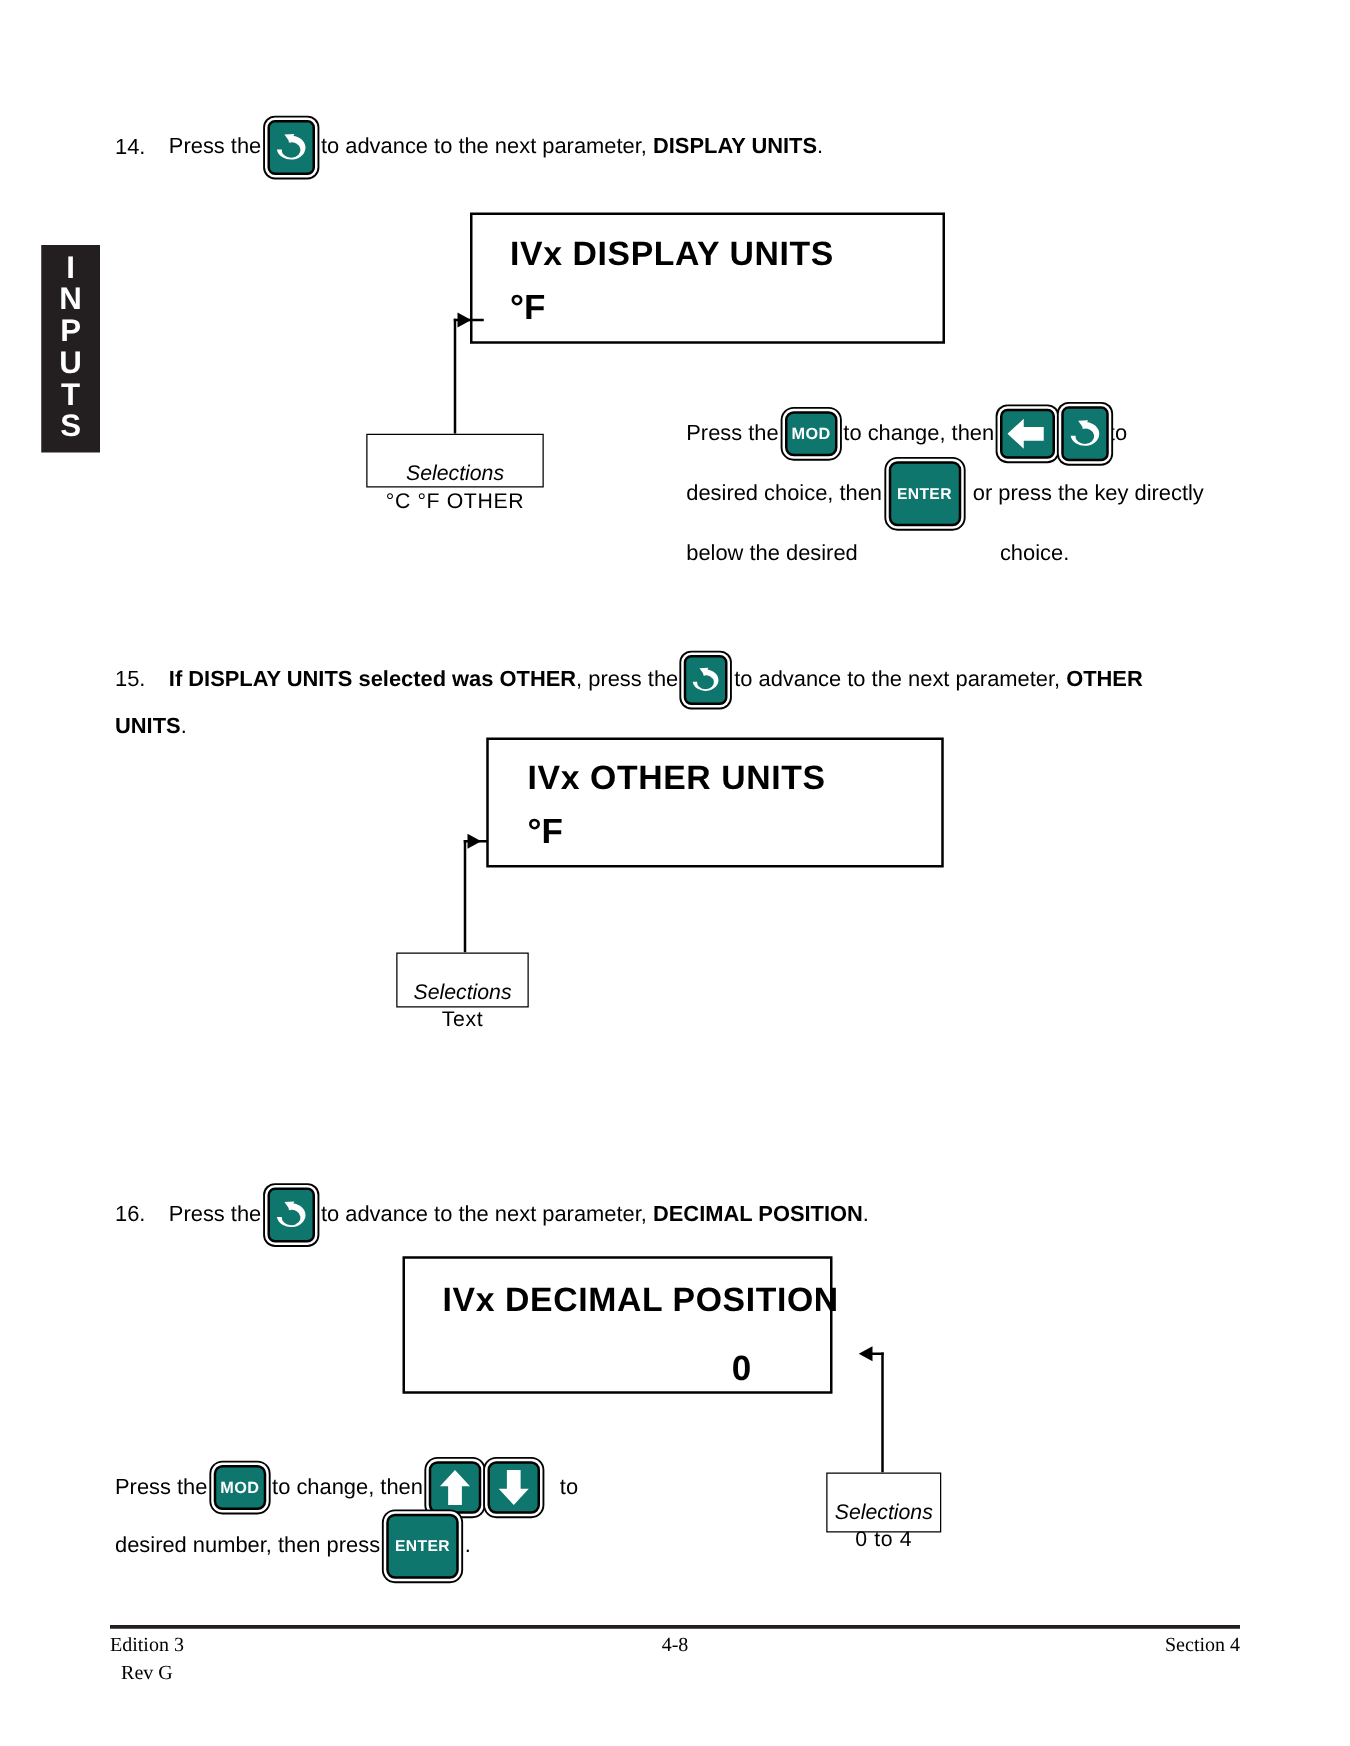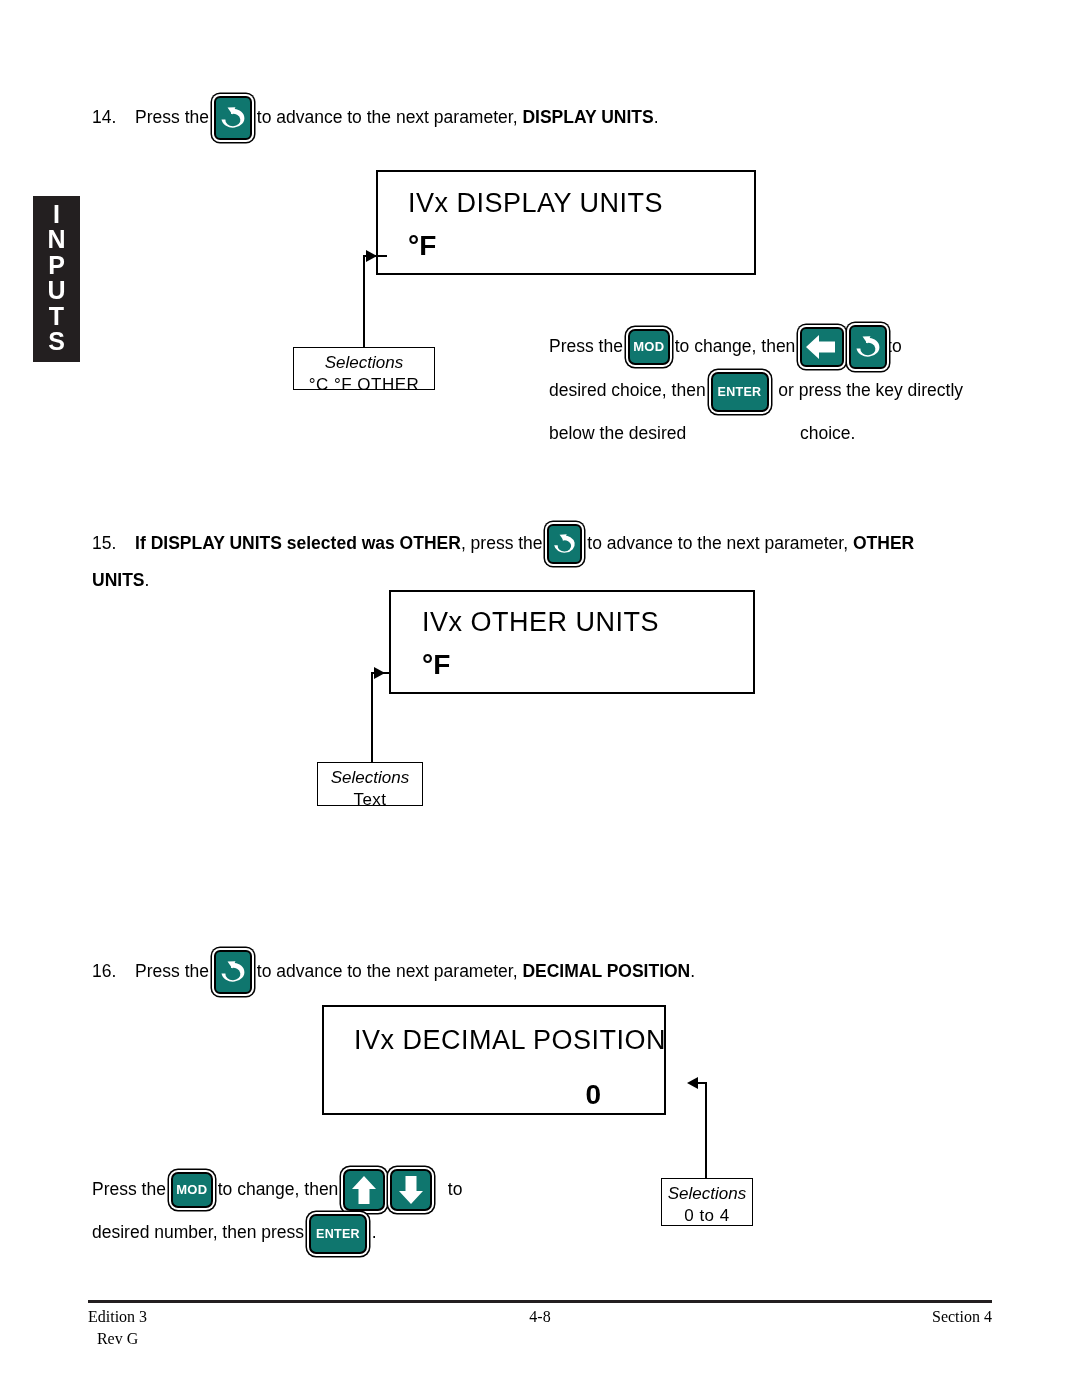--- a/index.html
+++ b/index.html
@@ -74,52 +74,52 @@
     font-weight: bold;
     font-family: "Liberation Sans", sans-serif;
     letter-spacing: .3px;
   }
   .key svg { display: block; }
 
   .key-advance   { width: 38px; height: 44px; border-radius: 6px; }
   .key-advance-s { width: 35px; height: 40px; border-radius: 6px; }
   .key-mod       { width: 42px; height: 36px; border-radius: 7px; }
   .key-mod .key-label { font-size: 13px; }
-  .key-enter     { width: 58px; height: 40px; border-radius: 7px; }
+  .key-enter     { width: 58px; height: 52px; border-radius: 7px; }
   .key-enter .key-label { font-size: 12.5px; }
   .key-arrow     { width: 44px; height: 40px; border-radius: 6px; }
   .key-updown    { width: 42px; height: 42px; border-radius: 7px; }
 
   
   .lcd {
     position: absolute;
     border: 2.5px solid #000000;
     background: #ffffff;
     box-sizing: border-box;
   }
   .lcd .lcd-title {
     position: absolute;
-    font-weight: normal;
+    font-weight: bold;
     letter-spacing: .5px;
     white-space: nowrap;
   }
   .lcd .lcd-value {
     position: absolute;
     font-weight: bold;
     white-space: nowrap;
   }
 
   
   .callout {
     position: absolute;
     border: 1.6px solid #000000;
     background: #ffffff;
     box-sizing: border-box;
     text-align: center;
-    padding-top: 4px;
+    padding-top: 20px;
   }
   .callout .c-title {
     font-style: italic;
     font-size: 17px;
     line-height: 21px;
     display: block;
   }
   .callout .c-body {
     font-size: 17px;
     line-height: 23px;

